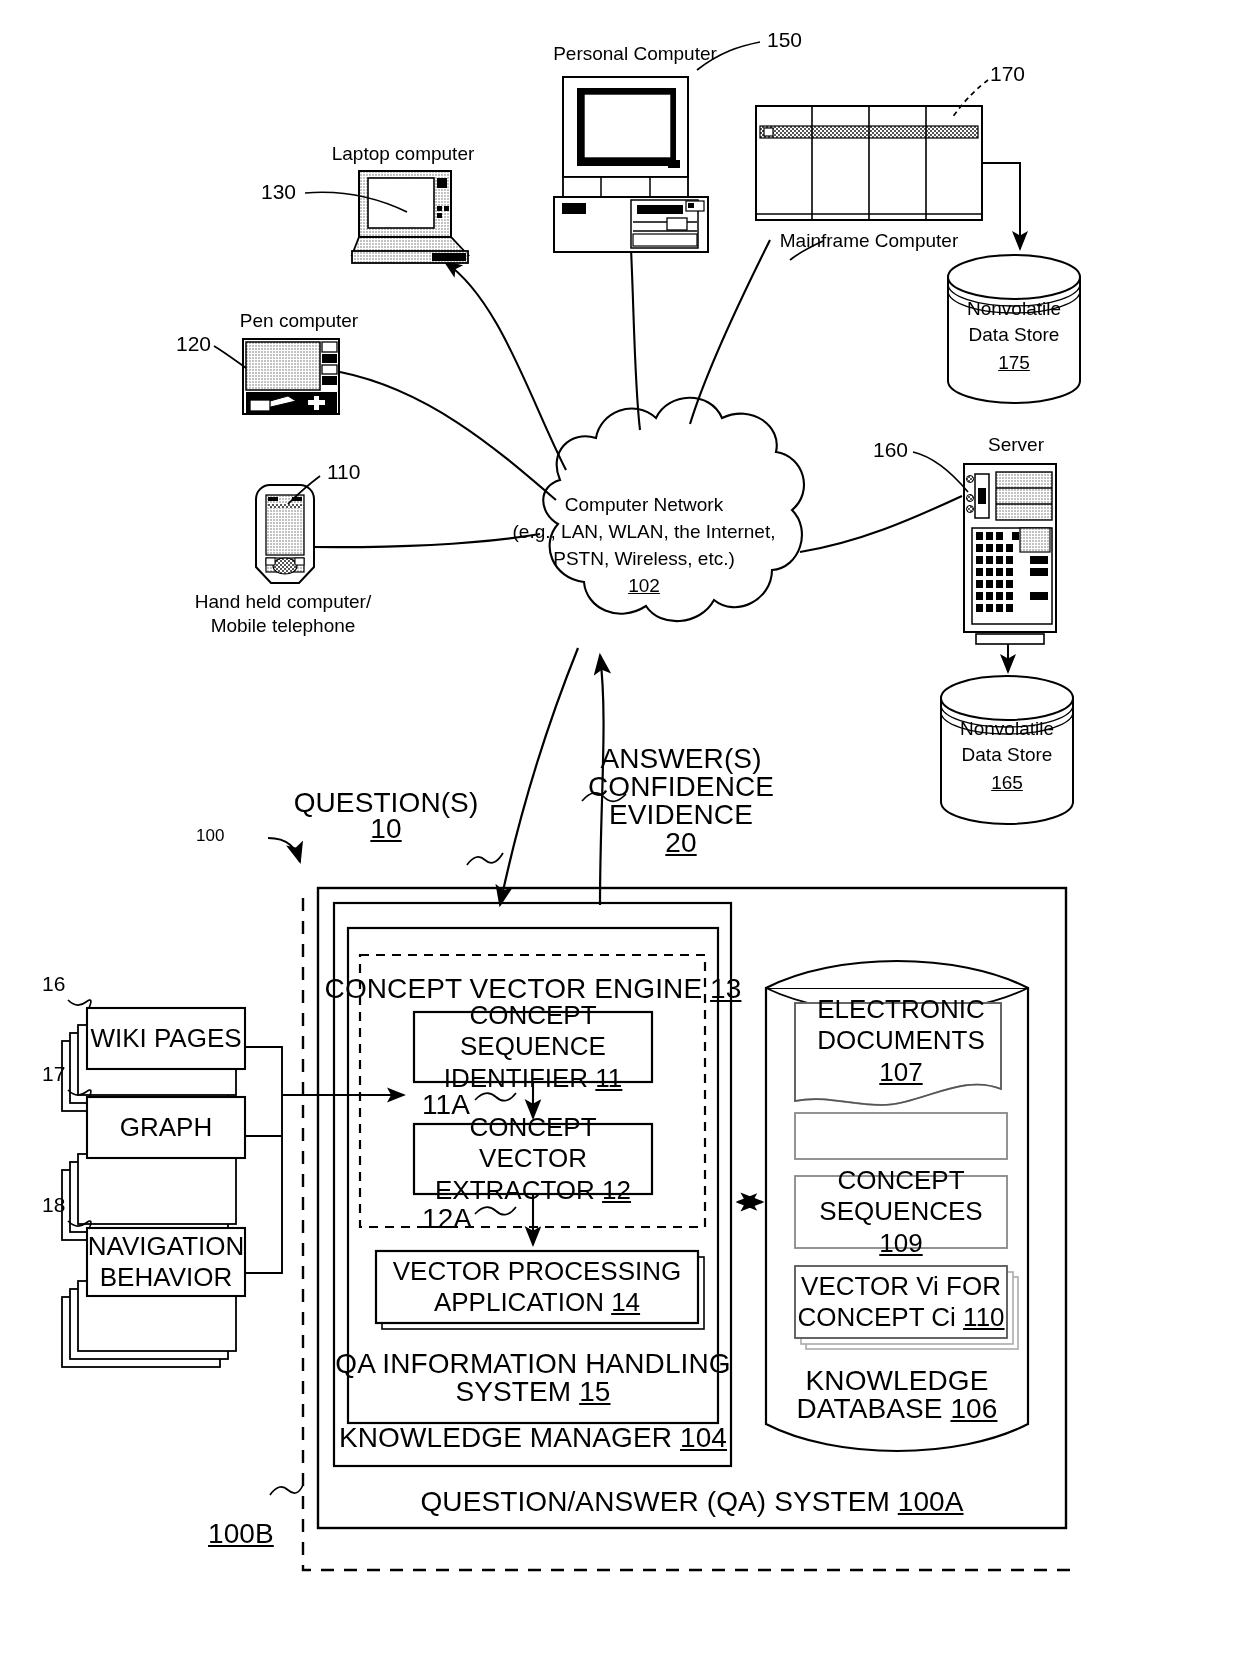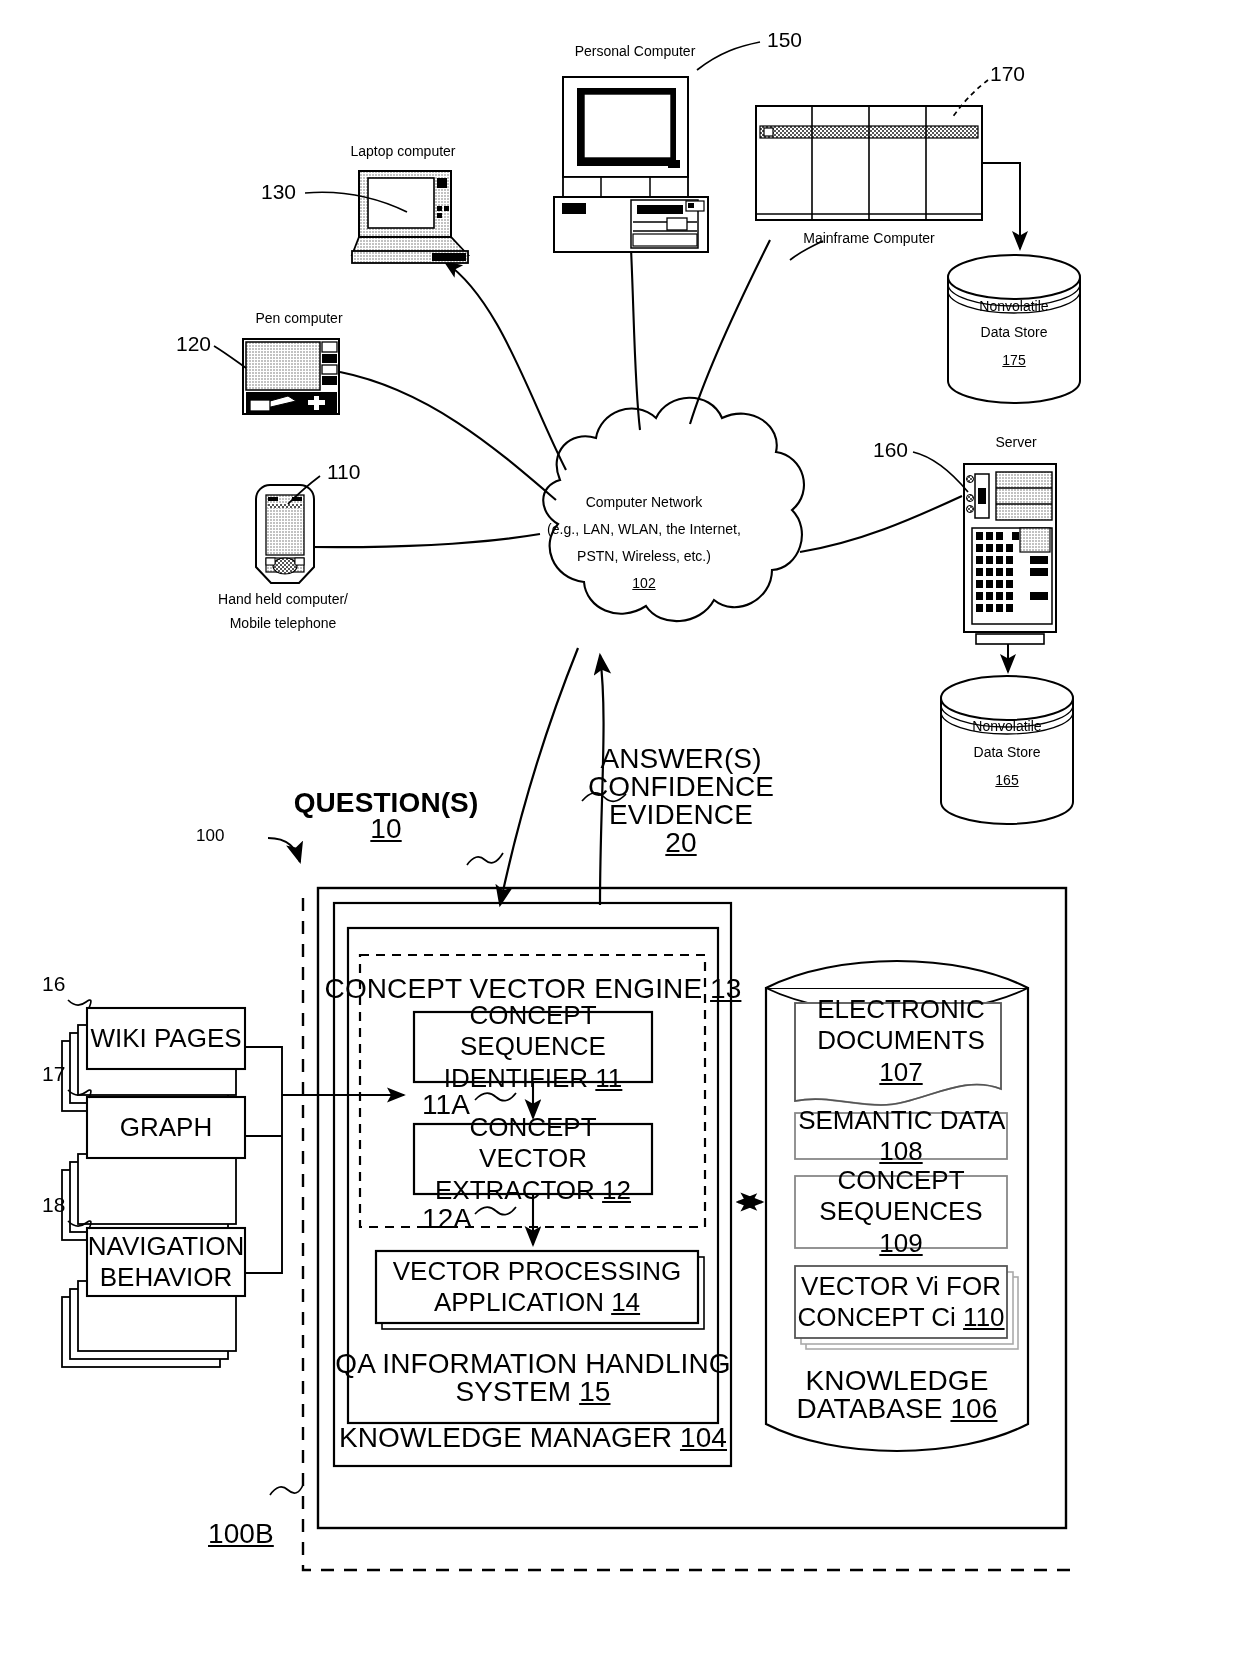--- a/index.html
+++ b/index.html
@@ -4,21 +4,21 @@
 <style>
   html,body{margin:0;padding:0;background:#fff;}
   body{width:1240px;height:1654px;position:relative;
        font-family:"Liberation Sans","DejaVu Sans",sans-serif;color:#000;}
   #root{position:absolute;left:0;top:0;width:1240px;height:1654px;}
   svg.layer{position:absolute;left:0;top:0;width:1240px;height:1654px;overflow:visible;}
   .lbl{position:absolute;white-space:nowrap;line-height:1.18;}
   .ctr{text-align:center;transform:translateX(-50%);}
   .u{text-decoration:underline;}
   .caps{font-size:28px;letter-spacing:.1px;}
-  .mixed{font-size:14px;}
+  .mixed{font-size:19px;}
   .num{font-size:21px;}
   .boxtxt{position:absolute;display:flex;align-items:center;justify-content:center;
           text-align:center;font-size:26px;line-height:1.2;}
 </style>
 </head>
 <body>
 
 <div id="root">
 
 <svg class="layer" viewBox="0 0 1240 1654">
@@ -351,21 +351,21 @@
 <div class="lbl mixed ctr u" style="left:644px;top:575px;">102</div>
 
 <div class="lbl mixed ctr" style="left:1014px;top:298px;">Nonvolatile</div>
 <div class="lbl mixed ctr" style="left:1014px;top:324px;">Data Store</div>
 <div class="lbl mixed ctr u" style="left:1014px;top:352px;">175</div>
 
 <div class="lbl mixed ctr" style="left:1007px;top:718px;">Nonvolatile</div>
 <div class="lbl mixed ctr" style="left:1007px;top:744px;">Data Store</div>
 <div class="lbl mixed ctr u" style="left:1007px;top:772px;">165</div>
 
-<div class="lbl caps ctr" style="left:386px;top:786px;font-weight:bold;">QUESTION(S)</div>
+<div class="lbl caps ctr" style="left:386px;top:786px;">QUESTION(S)</div>
 <div class="lbl caps ctr u" style="left:386px;top:812px;">10</div>
 
 <div class="lbl caps ctr" style="left:681px;top:742px;">ANSWER(S)</div>
 <div class="lbl caps ctr" style="left:681px;top:770px;">CONFIDENCE</div>
 <div class="lbl caps ctr" style="left:681px;top:798px;">EVIDENCE</div>
 <div class="lbl caps ctr u" style="left:681px;top:826px;">20</div>
 
 <div class="lbl num" style="left:196px;top:826px;font-size:17px;">100</div>
 
 <div class="boxtxt" style="left:87px;top:1008px;width:158px;height:61px;">WIKI PAGES</div>
@@ -416,36 +416,34 @@
 <div class="lbl caps ctr" style="left:533px;top:1375px;">
   <span>SYSTEM</span>
   <span class="u">15</span>
 </div>
 
 <div class="lbl caps ctr" style="left:533px;top:1421px;">
   <span>KNOWLEDGE MANAGER</span>
   <span class="u">104</span>
 </div>
 
+<div class="lbl caps ctr" style="left:692px;top:1485px;">
+  <span>QUESTION/ANSWER (QA) SYSTEM</span>
+  <span class="u">100A</span>
+</div>
 <div class="lbl caps u" style="left:208px;top:1477px;margin-top:40px;">100B</div>
 
 <div class="boxtxt" style="left:795px;top:1010px;width:212px;height:62px;flex-direction:column;">
   <span>ELECTRONIC</span>
   <span>
     <span>DOCUMENTS</span>
     <span class="u">107</span>
   </span>
 </div>
 
-<div class="boxtxt" style="left:795px;top:1113px;width:212px;height:46px;">
-  <span>
-    <span>SEMANTIC DATA</span>
-    <span class="u">108</span>
-  </span>
-</div>
 
 <div class="boxtxt" style="left:795px;top:1176px;width:212px;height:72px;flex-direction:column;">
   <span>CONCEPT</span>
   <span>
     <span>SEQUENCES</span>
     <span class="u">109</span>
   </span>
 </div>
 
 <div class="boxtxt" style="left:795px;top:1266px;width:212px;height:72px;flex-direction:column;">

